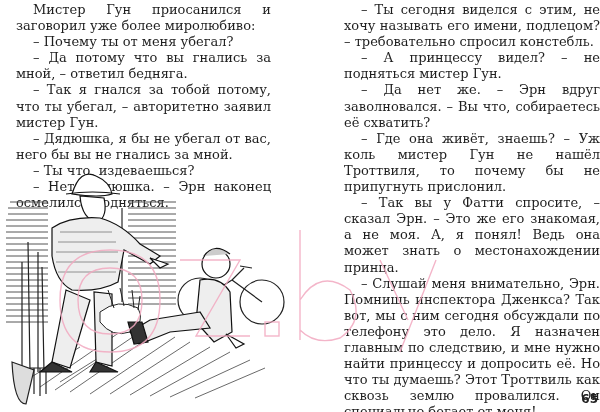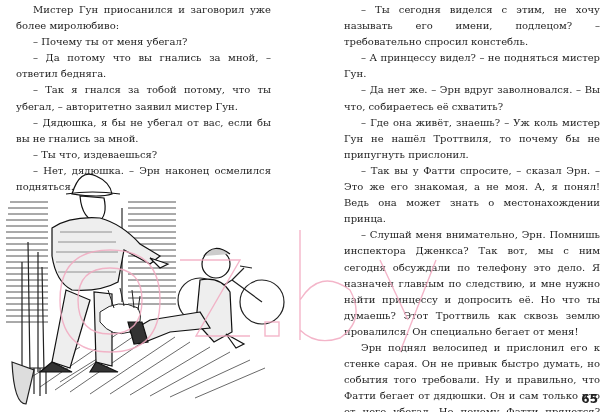--- a/index.html
+++ b/index.html
@@ -4,21 +4,21 @@
 <style>
   html, body { margin: 0; padding: 0; }
   body {
     width: 600px; height: 412px; overflow: hidden;
     background: #ffffff; position: relative;
     font-family: "DejaVu Serif", "Liberation Serif", serif;
     color: #1e1e1e;
   }
   .col {
     position: absolute; top: 2px;
-    font-size: 10px; line-height: 16.1px;
+    font-size: 13px; line-height: 16.1px;
     text-align: justify;
   }
   .col.left { left: 16px; width: 255px; }
   .col.right { left: 344px; width: 256px; }
   .col p { margin: 0; text-indent: 17px; }
   .illustration {
     position: absolute; left: 0; top: 172px; width: 300px; height: 240px;
   }
   .page-number {
     position: absolute; right: 2px; bottom: 6px;
@@ -31,21 +31,21 @@
   }
 </style>
 </head>
 <body>
 
 <div class="col left">
   <p>Мистер Гун приосанился и заговорил уже более миролюбиво:</p>
   <p>– Почему ты от меня убегал?</p>
   <p>– Да потому что вы гнались за мной, – ответил бедняга.</p>
   <p>– Так я гнался за тобой потому, что ты убегал, – авторитетно заявил мистер Гун.</p>
-  <p>– Дядюшка, я бы не убегал от вас, если бы вы не гнались за мной.</p>
+  <p>– Дядюшка, я бы не убегал от вас, него бы вы не гнались за мной.</p>
   <p>– Ты что, издеваешься?</p>
   <p>– Нет, дядюшка. – Эрн наконец осмелился подняться.</p>
 </div>
 
 <div class="illustration">
   <svg width="300" height="240" viewBox="0 0 300 240">
 
     <g stroke="#555" stroke-width="1">
       <path d="M10 30 L48 30 M8 36 L48 36 M8 42 L48 42 M6 48 L48 48 M6 54 L48 54 M6 60 L48 60 M6 66 L48 66 M6 72 L48 72 M6 78 L48 78 M6 84 L48 84 M6 90 L48 90 M6 96 L48 96 M6 102 L48 102 M6 108 L48 108 M6 114 L48 114 M6 120 L48 120 M6 126 L48 126 M6 132 L48 132 M6 138 L48 138 M6 144 L48 144 M6 150 L48 150"></path>
     </g>

